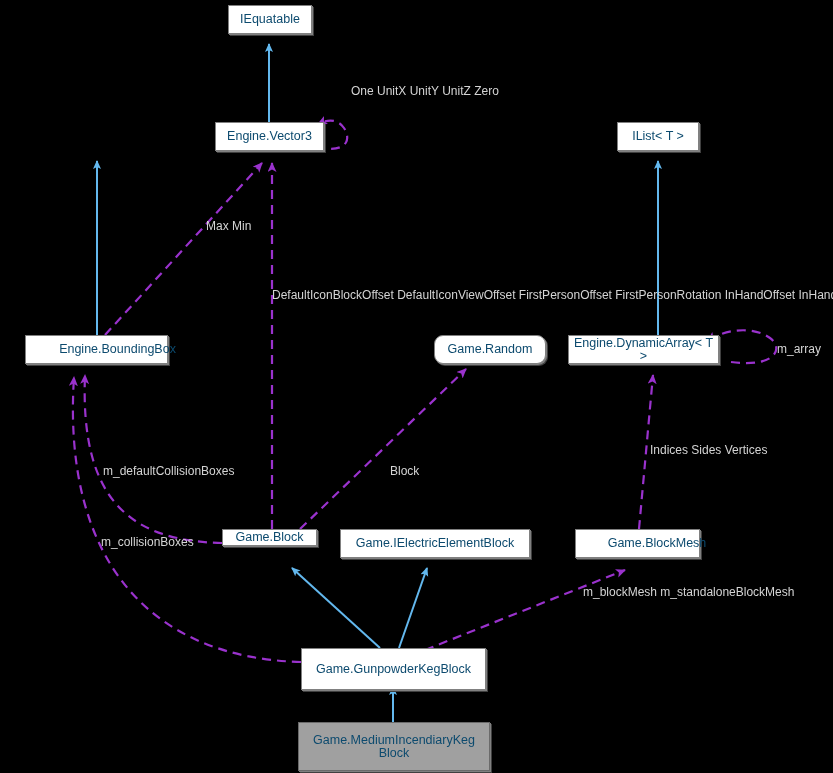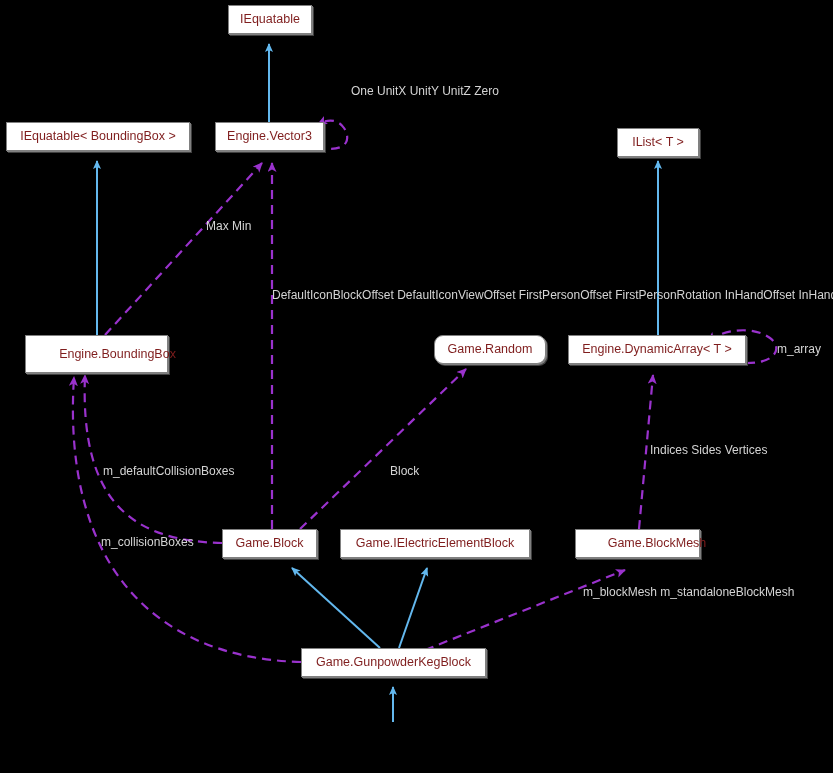--- a/index.html
+++ b/index.html
@@ -11,21 +11,21 @@
     overflow:hidden;
     font-family:"Liberation Sans","DejaVu Sans",sans-serif;
   }
   svg.edges{position:absolute;left:0;top:0;width:833px;height:773px;}
   .node{
     position:absolute;
     box-sizing:border-box;
     background:#ffffff;
     border:1px solid #808080;
     box-shadow:1px 1px 0 0 #808080, 2px 2px 0 0 #404040;
-    color:#7f1d1d;
+    color:#0c4a6e;
     font-size:12.5px;
     line-height:13px;
     display:flex;
     align-items:center;
     justify-content:center;
     text-align:center;
     white-space:pre-line;
     z-index:5;
   }
   .node.current{
@@ -81,30 +81,31 @@
 
       <path d="M639,529 L653,375"></path>
 
       <path d="M731,362 C776,368 784,348 770,338 C752,325 722,330 708,341"></path>
 
       <path d="M425,650 L625,570"></path>
     </g>
   </svg>
 
   <div class="node" style="left: 228px; top: 5px; width: 84px; height: 29px;">IEquatable</div>
-  <div class="node" style="left: 6px; top: 122px; width: 184px; height: 29px;">IEquatable&lt; BoundingBox &gt;</div>
   <div class="node" style="left: 215px; top: 122px; width: 109px; height: 29px;">Engine.Vector3</div>
-  <div class="node" style="left: 617px; top: 122px; width: 82px; height: 29px; margin-top: 6px;">IList&lt; T &gt;</div>
-  <div class="node" style="left: 25px; top: 335px; width: 143px; height: 38px; padding-left: 42px;">Engine.BoundingBox</div>
+  <div class="node" style="left: 617px; top: 122px; width: 82px; height: 29px;">IList&lt; T &gt;</div>
+  <div class="node" style="left: 25px; top: 335px; width: 143px; height: 29px; padding-left: 42px;">Engine.BoundingBox</div>
   <div class="node" style="left: 434px; top: 335px; width: 112px; height: 29px; border-radius: 9px;">Game.Random</div>
-  <div class="node" style="left: 568px; top: 335px; width: 178px; height: 29px;">Engine.DynamicArray&lt; T &gt;</div>
-  <div class="node" style="left: 222px; top: 529px; width: 95px; height: 29px;">Game.Block</div>
+  <div class="node" style="left: 568px; top: 335px; width: 151px; height: 29px;">Engine.DynamicArray&lt; T &gt;</div>
+  <div class="node" style="left: 222px; top: 529px; width: 95px; height: 17px;">Game.Block</div>
   <div class="node" style="left: 340px; top: 529px; width: 190px; height: 29px;">Game.IElectricElementBlock</div>
   <div class="node" style="left: 575px; top: 529px; width: 125px; height: 29px; padding-left: 39px;">Game.BlockMesh</div>
-  <div class="node" style="left: 301px; top: 648px; width: 185px; height: 29px;">Game.GunpowderKegBlock</div>
+  <div class="node" style="left: 301px; top: 648px; width: 185px; height: 42px;">Game.GunpowderKegBlock</div>
+  <div class="node current" style="left: 298px; top: 722px; width: 192px; height: 49px;">Game.MediumIncendiaryKeg
+Block</div>
 
   <div class="edge-label" style="left: 351px; top: 84px;">One
 UnitX
 UnitY
 UnitZ
 Zero</div>
   <div class="edge-label" style="left: 206px; top: 219px;">Max
 Min</div>
   <div class="edge-label" style="left: 272px; top: 288px;">DefaultIconBlockOffset
 DefaultIconViewOffset

